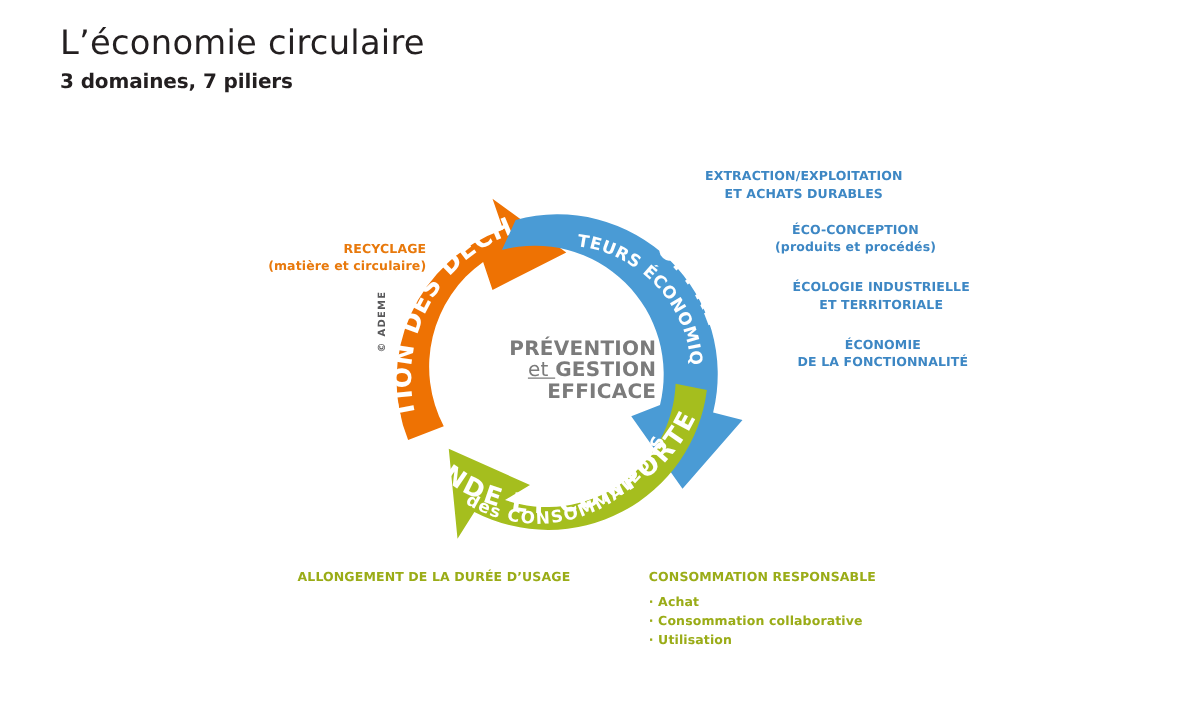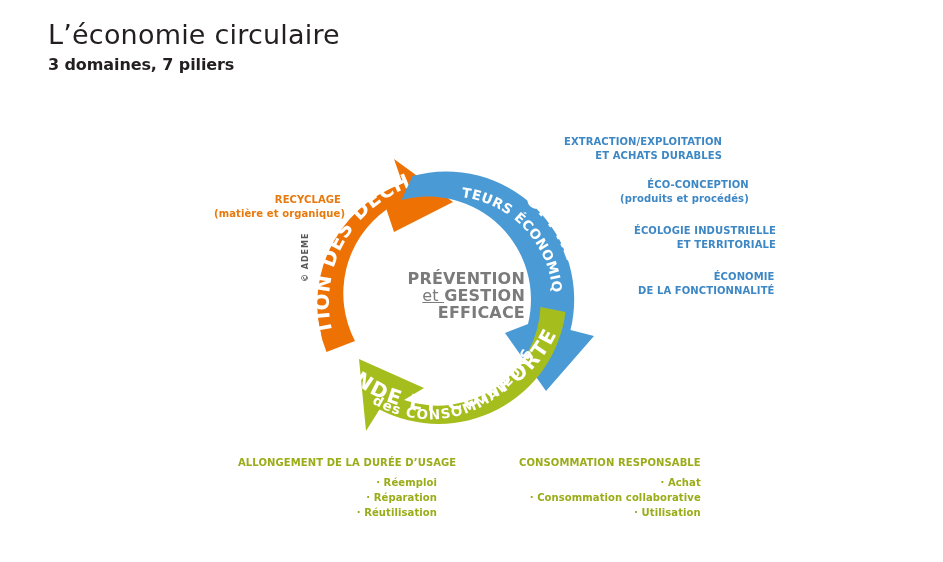--- a/index.html
+++ b/index.html
@@ -82,33 +82,33 @@
   }
   .lbl .hd {
     font-weight: 700;
     text-transform: uppercase;
   }
   .lbl .sub { font-weight: 700; }
   .blue  { color: #3d87c4; }
   .orange{ color: #e8790c; margin-top: 17px; }
   .olive { color: #9aac17; }
 
-  .lbl.right { text-align: right; }
+  .lbl.right { text-align: center; }
 
   #lbl-extraction { left: 564px; top: 135px; }
   #lbl-ecoconception { left: 606px; top: 178px; margin-left: 14px; }
   #lbl-ecologie { left: 634px; top: 224px; }
   #lbl-economie { left: 638px; top: 270px; }
 
   #lbl-recyclage { left: 214px; top: 176px; text-align: right; width: 127px; }
 
   #lbl-allongement { left: 238px; top: 456px; }
   #lbl-allongement .items { text-align: right; width: 199px; }
   #lbl-consommation { left: 519px; top: 456px; }
-  #lbl-consommation .items { text-align: right; }
+  #lbl-consommation .items { text-align: left; }
 
   .lbl .items { margin-top: 5px; font-weight: 700; }
   .lbl .items div { line-height: 15px; }
 
   
   #copyright {
     position: absolute;
     left: 301px;
     top: 262px;
     width: 80px;
@@ -226,30 +226,25 @@
     <div class="hd">ET TERRITORIALE</div>
   </div>
 
   <div class="lbl right blue" id="lbl-economie">
     <div class="hd">ÉCONOMIE</div>
     <div class="hd">DE LA FONCTIONNALITÉ</div>
   </div>
 
   <div class="lbl orange" id="lbl-recyclage">
     <div class="hd">RECYCLAGE</div>
-    <div class="sub">(matière et organique)</div>
+    <div class="sub">(matière et circulaire)</div>
   </div>
 
   <div class="lbl olive" id="lbl-allongement">
     <div class="hd">ALLONGEMENT DE LA DURÉE D’USAGE</div>
-    <div class="items">
-      <div>· Réemploi</div>
-      <div>· Réparation</div>
-      <div>· Réutilisation</div>
-    </div>
   </div>
 
   <div class="lbl olive" id="lbl-consommation">
     <div class="hd">CONSOMMATION RESPONSABLE</div>
     <div class="items">
       <div>· Achat</div>
       <div>· Consommation collaborative</div>
       <div>· Utilisation</div>
     </div>
   </div>

